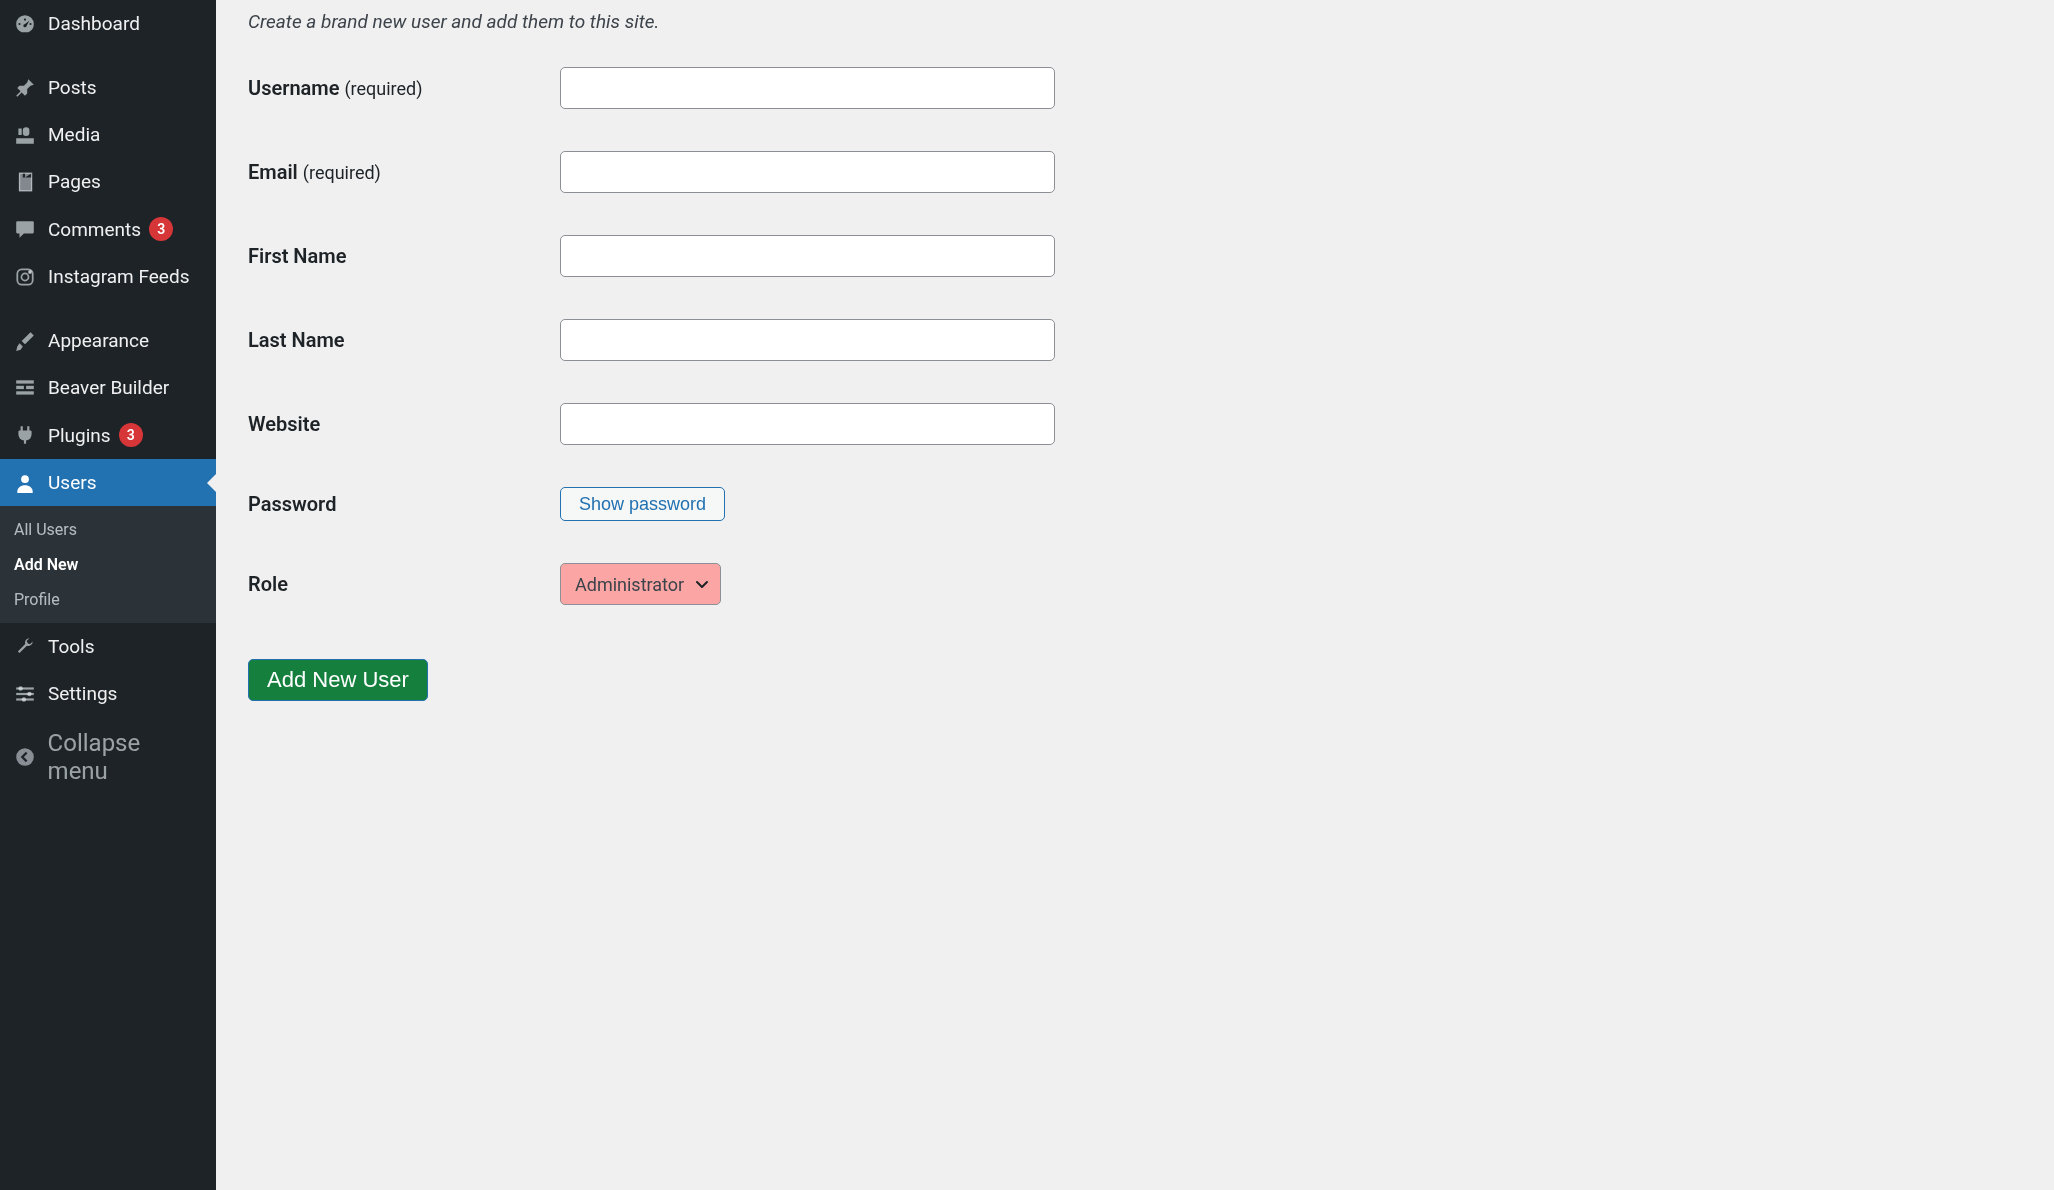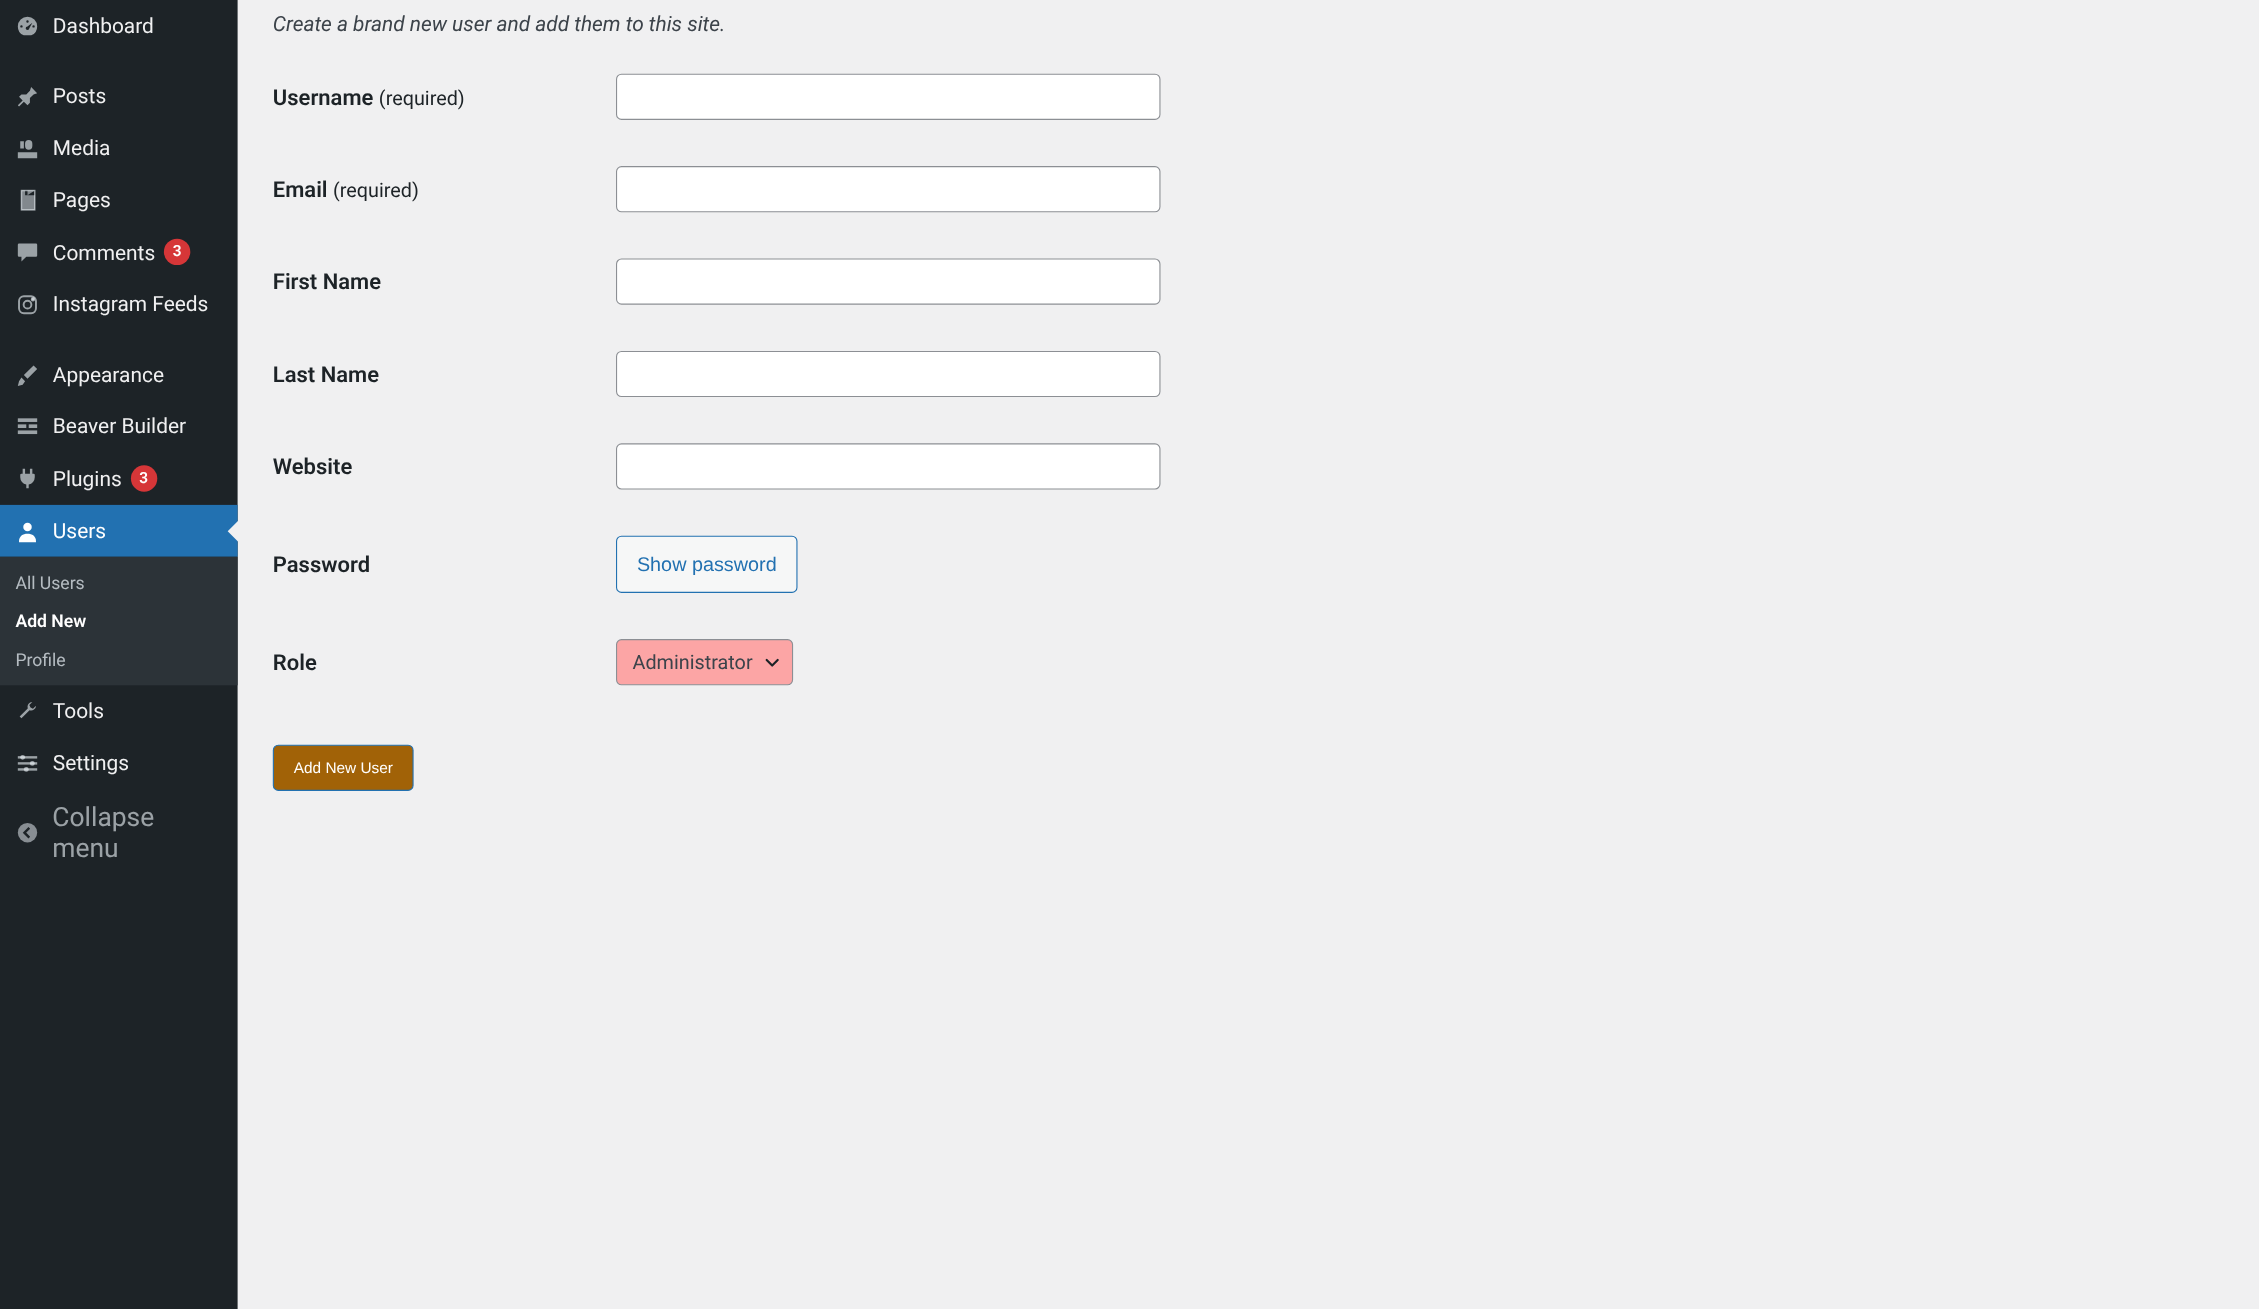--- a/index.html
+++ b/index.html
@@ -132,21 +132,21 @@
     .text-input {
       width: 495px;
       height: 42px;
       border: 1px solid #8c8f94;
       border-radius: 5px;
       background: #fff;
       font-size: 18px;
       padding: 0 10px;
     }
     .btn-secondary {
-      height: 52px;
+      height: 34px;
       padding: 0 18px;
       border: 1px solid #2271b1;
       background: #f6f7f7;
       color: #2271b1;
       border-radius: 5px;
       font-size: 18px;
       cursor: pointer;
     }
     .checkbox {
       width: 22px;
@@ -177,24 +177,24 @@
     }
     .select .chev {
       position: absolute;
       right: 10px;
       top: 50%;
       transform: translateY(-50%);
     }
     .btn-primary {
       height: 42px;
       padding: 0 18px;
-      background: #a16207;
+      background: #15803d;
       border: 1px solid #2271b1;
       color: #fff;
-      font-size: 14px;
+      font-size: 22px;
       border-radius: 5px;
       cursor: pointer;
       margin-top: 12px;
     }
     svg { display: block; }
   </style>
 </head>
 <body>
 
 <nav class="sidebar">

